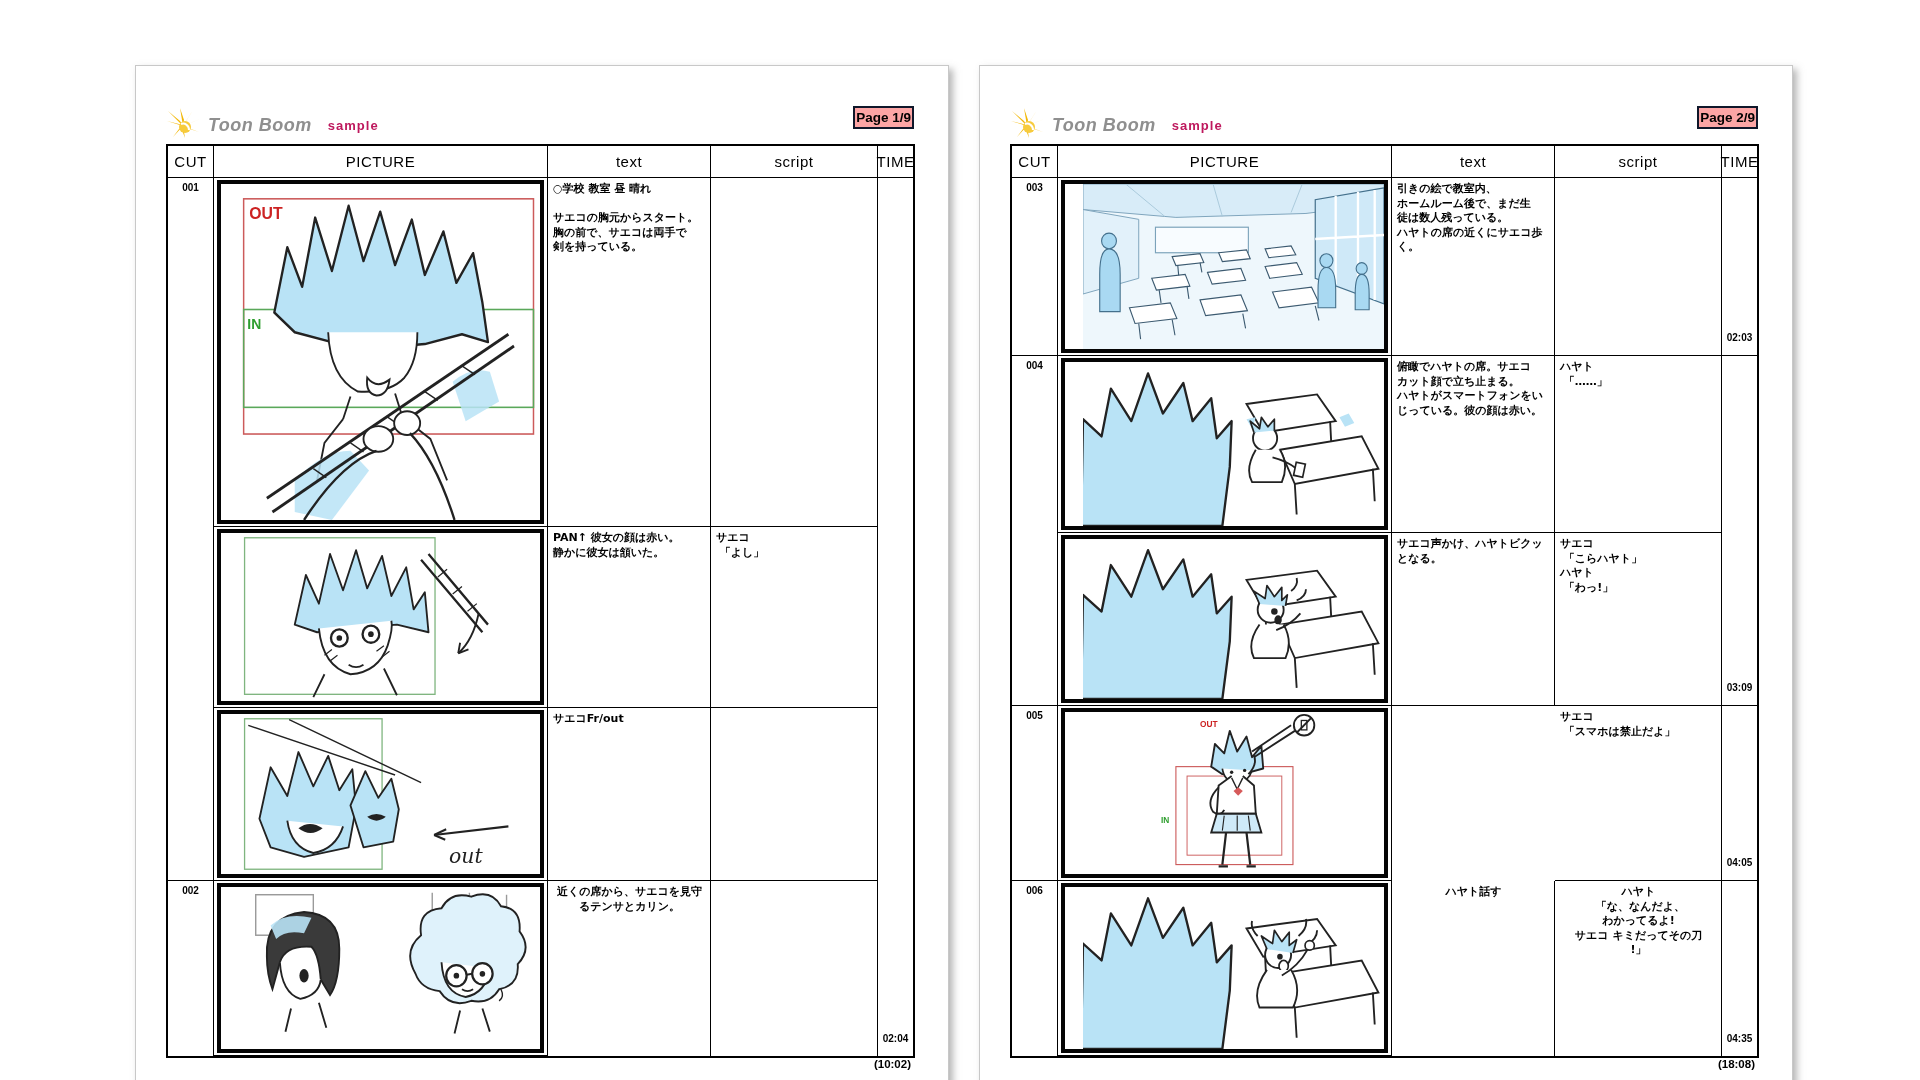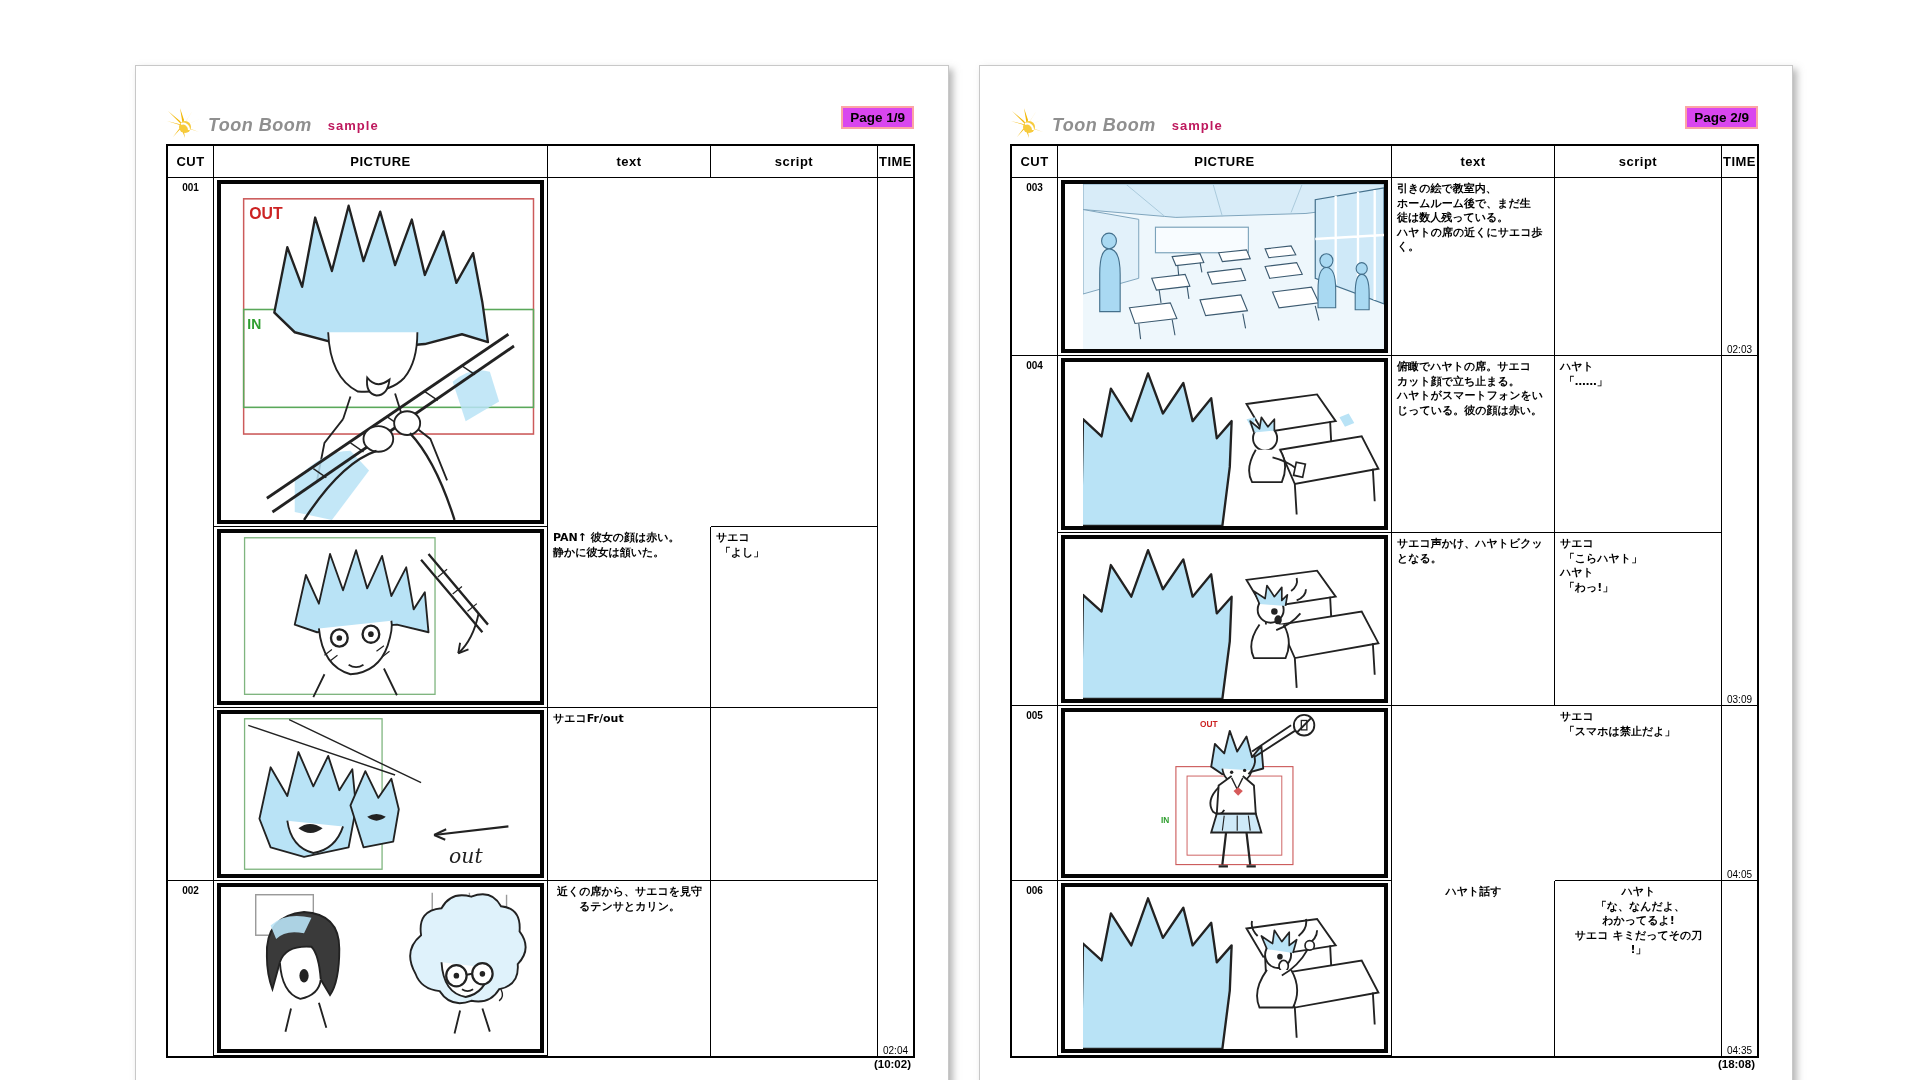--- a/index.html
+++ b/index.html
@@ -7,32 +7,32 @@
          font-family:"Liberation Sans","DejaVu Sans",sans-serif;color:#000;margin-top:40px;}
   .page{position:absolute;top:25px;width:812px;height:1043px;background:#fff;
         border:1px solid #c8c8c8;box-shadow:4px 4px 7px rgba(110,110,110,.5);}
   #page1{left:135px;}
   #page2{left:979px;}
   .page-header{position:absolute;left:30px;top:38px;right:34px;height:40px;}
   .brand{position:absolute;left:0;top:4px;display:flex;align-items:center;}
   .brand-logo{width:36px;height:34px;margin-right:6px;}
   .brand-name{font-style:italic;font-weight:bold;font-size:18px;color:#8f8f8f;letter-spacing:.5px;}
   .brand-sub{font-weight:bold;font-size:13px;color:#be185d;margin-left:16px;letter-spacing:1px;}
-  .page-label{position:absolute;right:0;top:2px;border:2px solid #fca5a5;background:#d946ef;
-              padding:2px 7px;font-weight:bold;font-size:13.5px;}
+  .page-label{position:absolute;right:0;top:2px;border:2px solid #0f172a;background:#fca5a5;
+              padding:2px 1px;font-weight:bold;font-size:13.5px;}
   .sb-table{position:absolute;left:30px;top:78px;display:grid;border:2px solid #000;background:#fff;
             grid-template-columns:46px 334px 163px 167px 35px;}
   #page1 .sb-table{grid-template-rows:32px 349px 181px 173px 175px;}
   #page2 .sb-table{grid-template-rows:32px 178px 177px 173px 175px 175px;}
   .cell{border-right:1px solid #000;border-bottom:1px solid #000;position:relative;box-sizing:border-box;}
   .cell.last-col{border-right:none;}
   .cell.last-row{border-bottom:none;text-align:center;}
-  .hdr{display:flex;align-items:center;justify-content:center;font-weight:bold;font-size:13px;letter-spacing:.5px;}
+  .hdr{display:flex;align-items:center;justify-content:center;font-weight:normal;font-size:15px;letter-spacing:.5px;}
   .cut-cell{font-weight:bold;font-size:10px;text-align:center;padding-top:4px;}
-  .time-cell{display:flex;align-items:flex-end;justify-content:center;font-weight:normal;font-size:10px;padding-bottom:0;}
+  .time-cell{display:flex;align-items:flex-end;justify-content:center;font-weight:bold;font-size:10px;padding-bottom:12px;}
   .txt-cell{padding:4px 4px 4px 5px;font-weight:bold;font-size:11px;line-height:1.32;
             white-space:pre-wrap;font-family:"DejaVu Sans","Liberation Sans",sans-serif;overflow:hidden;}
   .panel{position:absolute;left:3px;right:3px;top:2px;bottom:2px;border:4px solid #050505;background:#fff;overflow:hidden;padding-left:18px;}
   .panel svg{display:block;width:100%;height:100%;}
   .total-line{position:absolute;left:30px;width:745px;text-align:right;font-weight:bold;font-size:11.5px;padding-right:1px;}
   #page1 .total-line, #page2 .total-line{top:992px;}
 </style>
 </head>
 <body>
 
@@ -148,20 +148,25 @@
             <path d="M245,91 L251,90" stroke="#222" stroke-width="2" fill="none"></path>
             <circle cx="234" cy="92" r="3" fill="#222"></circle>
               <circle cx="262" cy="90" r="3" fill="#222"></circle>
             <path d="M240,106 q6,4 12,0" stroke="#222" stroke-width="1.8" fill="none"></path>
             <path d="M282,106 q4,8 -2,12" stroke="#222" stroke-width="1.5" fill="none"></path>
             <path d="M238,128 L232,152 M262,126 L270,150" stroke="#222" stroke-width="2" fill="none"></path>
           </svg>
         </div>
       </div>
 
+      <div class="cell txt-cell" style="grid-row:2;grid-column:3">○学校 教室 昼 晴れ
+
+サエコの胸元からスタート。
+胸の前で、サエコは両手で
+剣を持っている。</div>
       <div class="cell txt-cell" style="grid-row:3;grid-column:3">PAN↑ 彼女の顔は赤い。
 静かに彼女は頷いた。</div>
       <div class="cell txt-cell" style="grid-row:4;grid-column:3">サエコFr/out</div>
       <div class="cell txt-cell last-row" style="grid-row:5;grid-column:3">近くの席から、サエコを見守
 るテンサとカリン。</div>
 
       <div class="cell txt-cell" style="grid-row:2;grid-column:4"></div>
       <div class="cell txt-cell" style="grid-row:3;grid-column:4">サエコ
  「よし」</div>
       <div class="cell txt-cell" style="grid-row:4;grid-column:4"></div>

